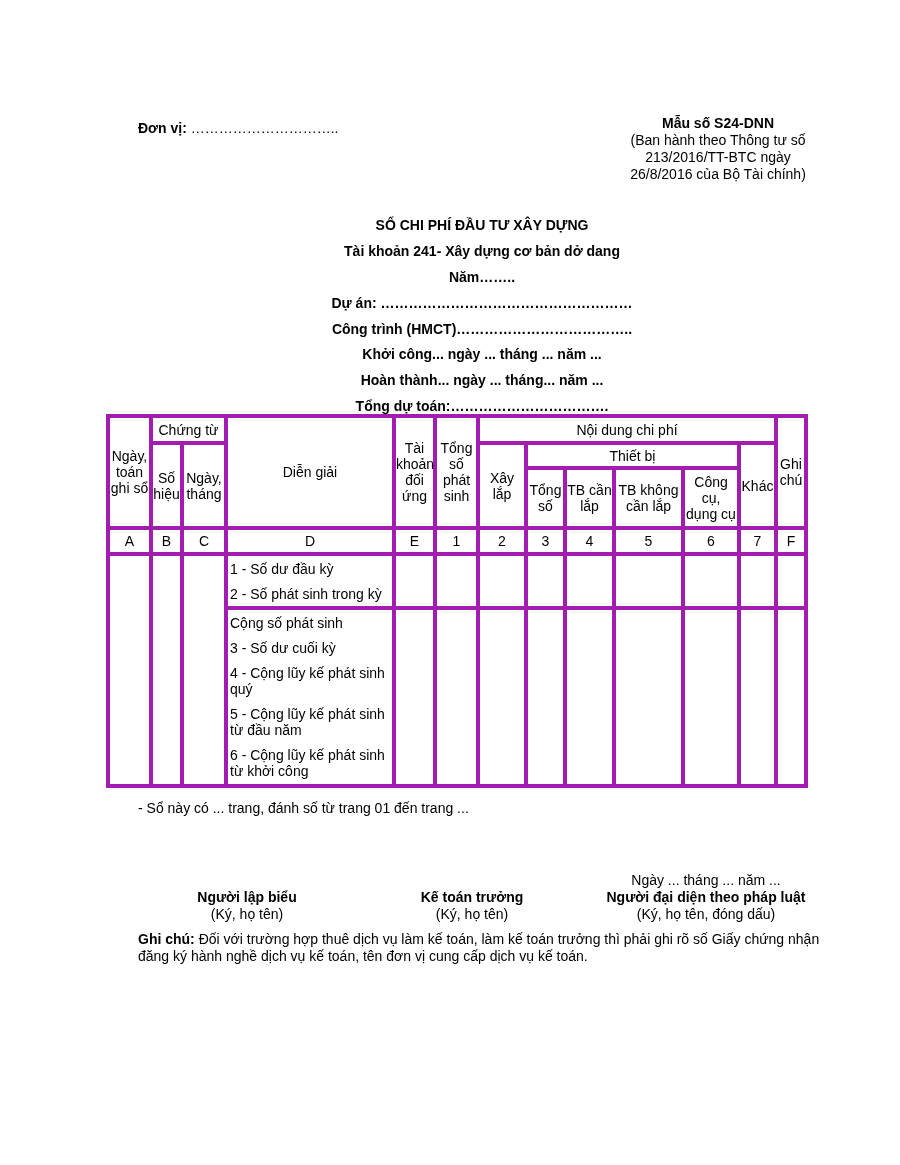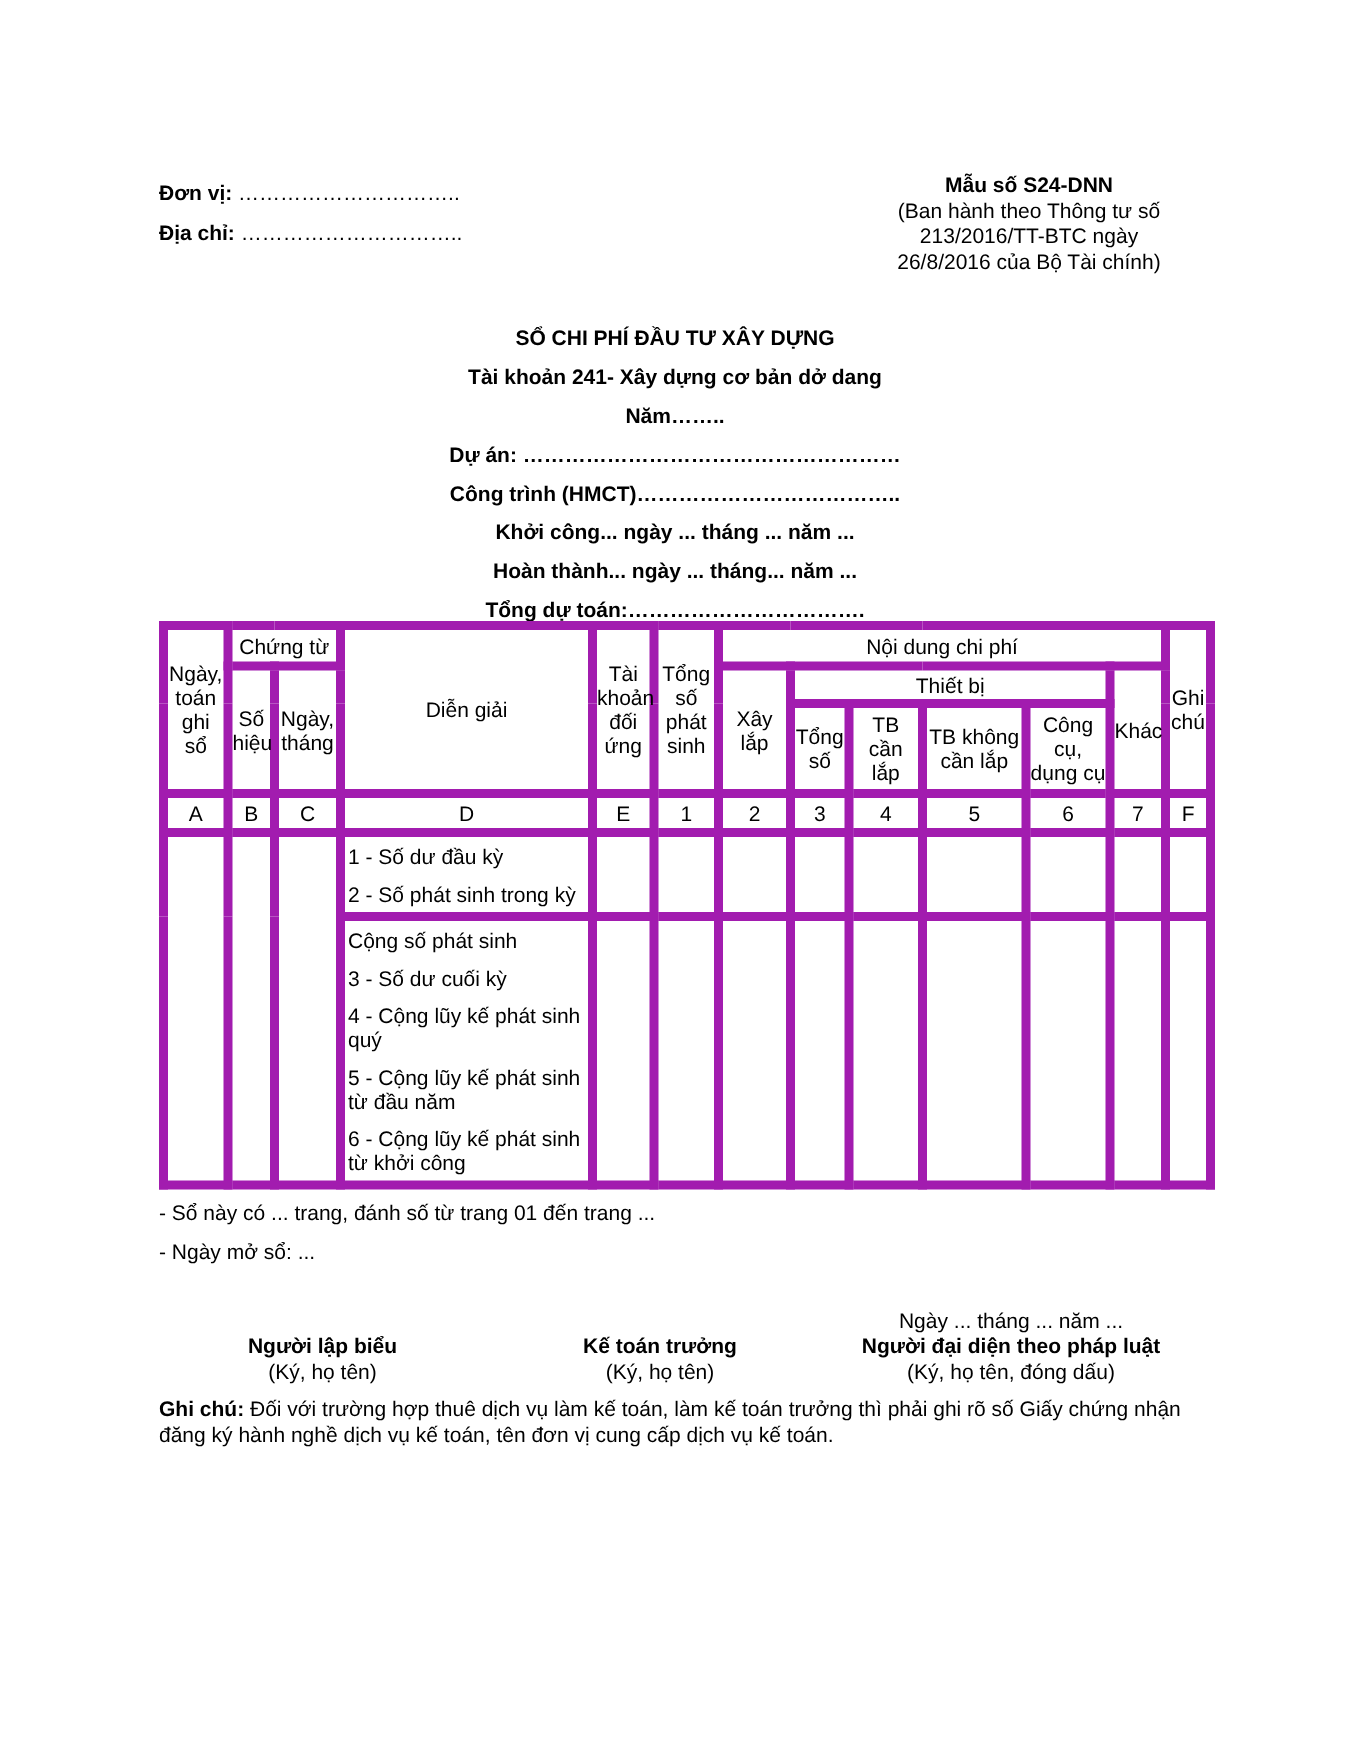--- a/index.html
+++ b/index.html
@@ -1,40 +1,39 @@
 <!DOCTYPE html>
 <html><head>
 <meta charset="utf-8">
 <style>
   html, body { margin: 0; padding: 0; background: #ffffff; }
   body { width: 900px; height: 1165px; position: relative; font-family: "Liberation Sans", sans-serif; color: #000; font-size: 14px; }
-  .abs { position: absolute; }
+  .abs { position: absolute; margin-left: 32px; }
   .bold { font-weight: bold; }
   .ital { }
 
   #unit-block { left: 106px; top: 115px; font-size: 14px; line-height: 27px; }
   #form-code { left: 580px; top: 115px; width: 212px; text-align: center; font-size: 14px; line-height: 17px; }
 
   .title-line { left: 0; width: 900px; text-align: center; font-size: 14px; font-weight: bold; }
 
   table#ledger { position: absolute; left: 106px; top: 414px; width: 688px; border-collapse: collapse; table-layout: fixed; font-size: 14px; }
-  table#ledger td { border: 6px solid #a21caf; padding: 0; vertical-align: middle; text-align: center; line-height: 16px; }
+  table#ledger td { border: 4px solid #a21caf; padding: 0; vertical-align: middle; text-align: center; line-height: 16px; }
   table#ledger td.desc { text-align: left; vertical-align: top; padding-left: 2px; }
   .desc-item { padding: 5px 0 4px 0; line-height: 16px; }
 
   #notes { left: 106px; top: 795px; font-size: 14px; line-height: 26px; }
   .sig { top: 872px; text-align: center; font-size: 14px; line-height: 17px; }
   #footnote { left: 106px; top: 931px; width: 690px; font-size: 14px; line-height: 17px; }
 </style>
 </head>
 <body>
 
 <div id="unit-block" class="abs">
   <div><span class="bold">Đơn vị:</span> <span>…………………………..</span></div>
-  <div><span class="bold">Địa chỉ:</span> <span>…………………………..</span></div>
 </div>
 
 <div id="form-code" class="abs">
   <div class="bold">Mẫu số S24-DNN</div>
   <div>(Ban hành theo Thông tư số</div>
   <div>213/2016/TT-BTC ngày</div>
   <div>26/8/2016 của Bộ Tài chính)</div>
 </div>
 
 <div class="abs title-line" style="top:217px;">SỔ CHI PHÍ ĐẦU TƯ XÂY DỰNG</div>
@@ -134,21 +133,20 @@
         <td></td>
     <td></td>
         <td></td>
     <td></td>
   </tr>
 </tbody>
   </table>
 
 <div id="notes" class="abs">
   <div>- Sổ này có ... trang, đánh số từ trang 01 đến trang ...</div>
-  <div>- Ngày mở sổ: ...</div>
 </div>
 
 <div class="abs sig" style="left:130px; width:170px;">
   <div style="height:17px;"></div>
   <div class="bold">Người lập biểu</div>
   <div>(Ký, họ tên)</div>
 </div>
 <div class="abs sig" style="left:355px; width:170px;">
   <div style="height:17px;"></div>
   <div class="bold">Kế toán trưởng</div>

